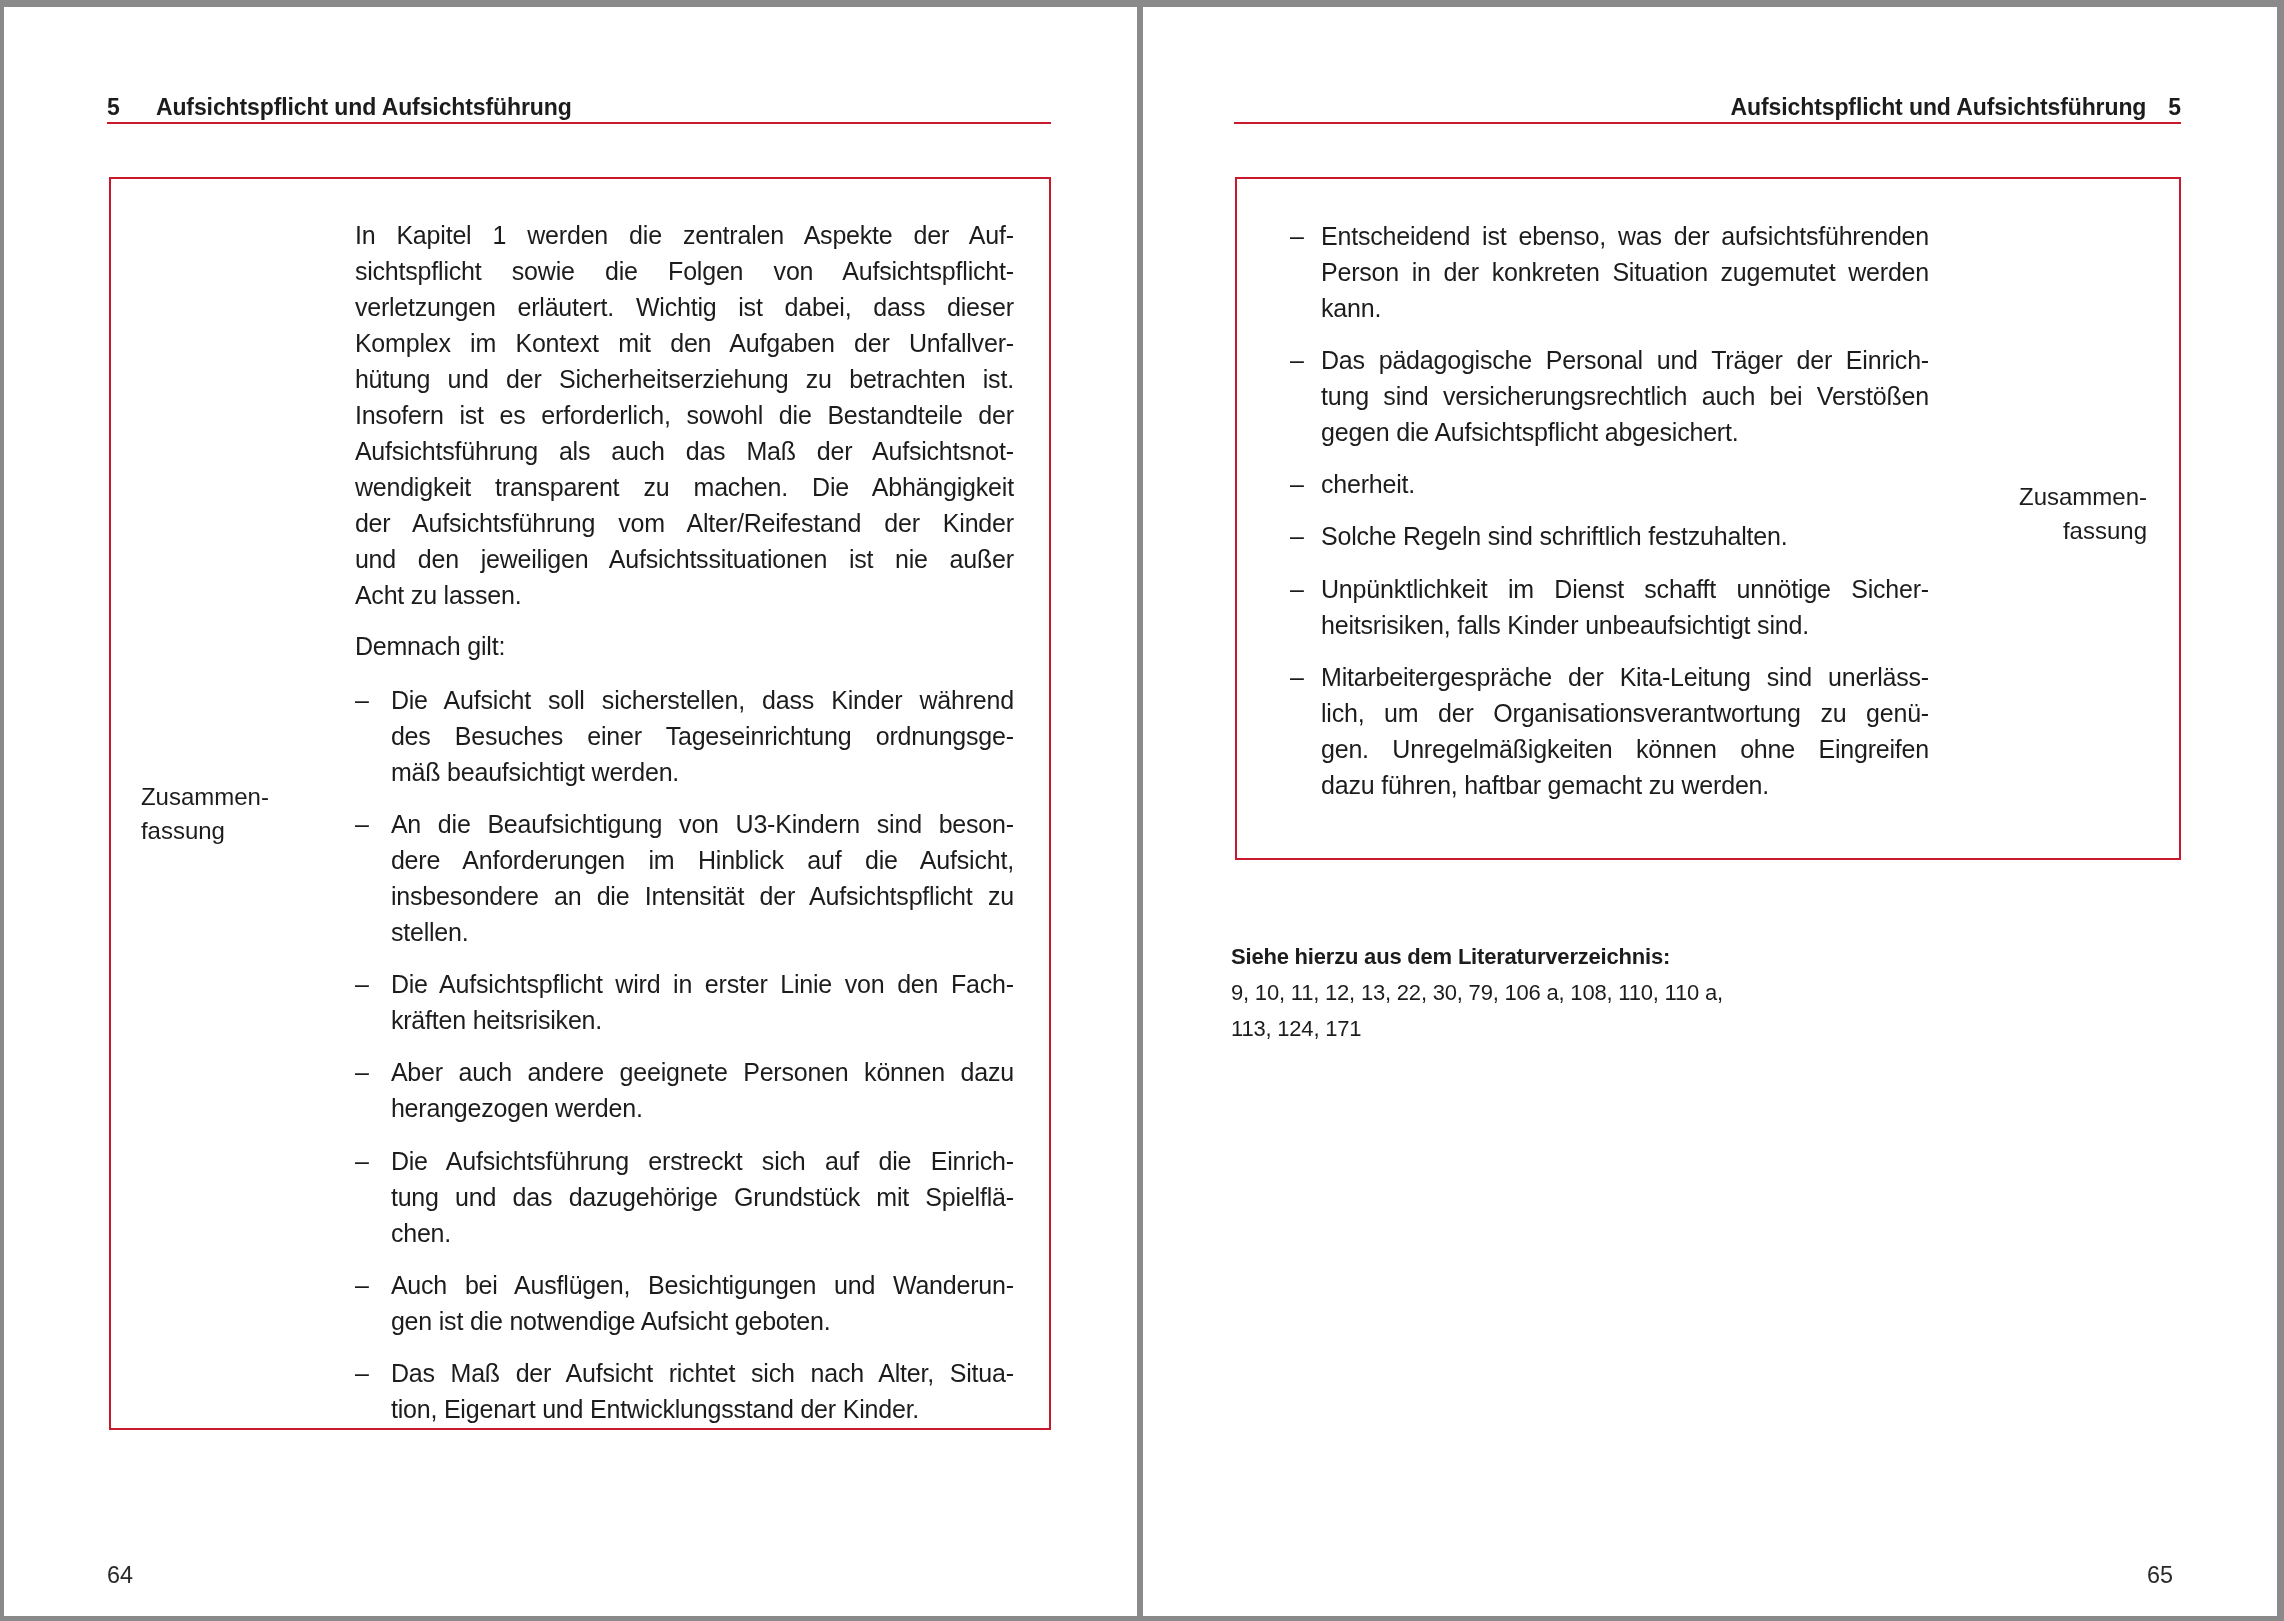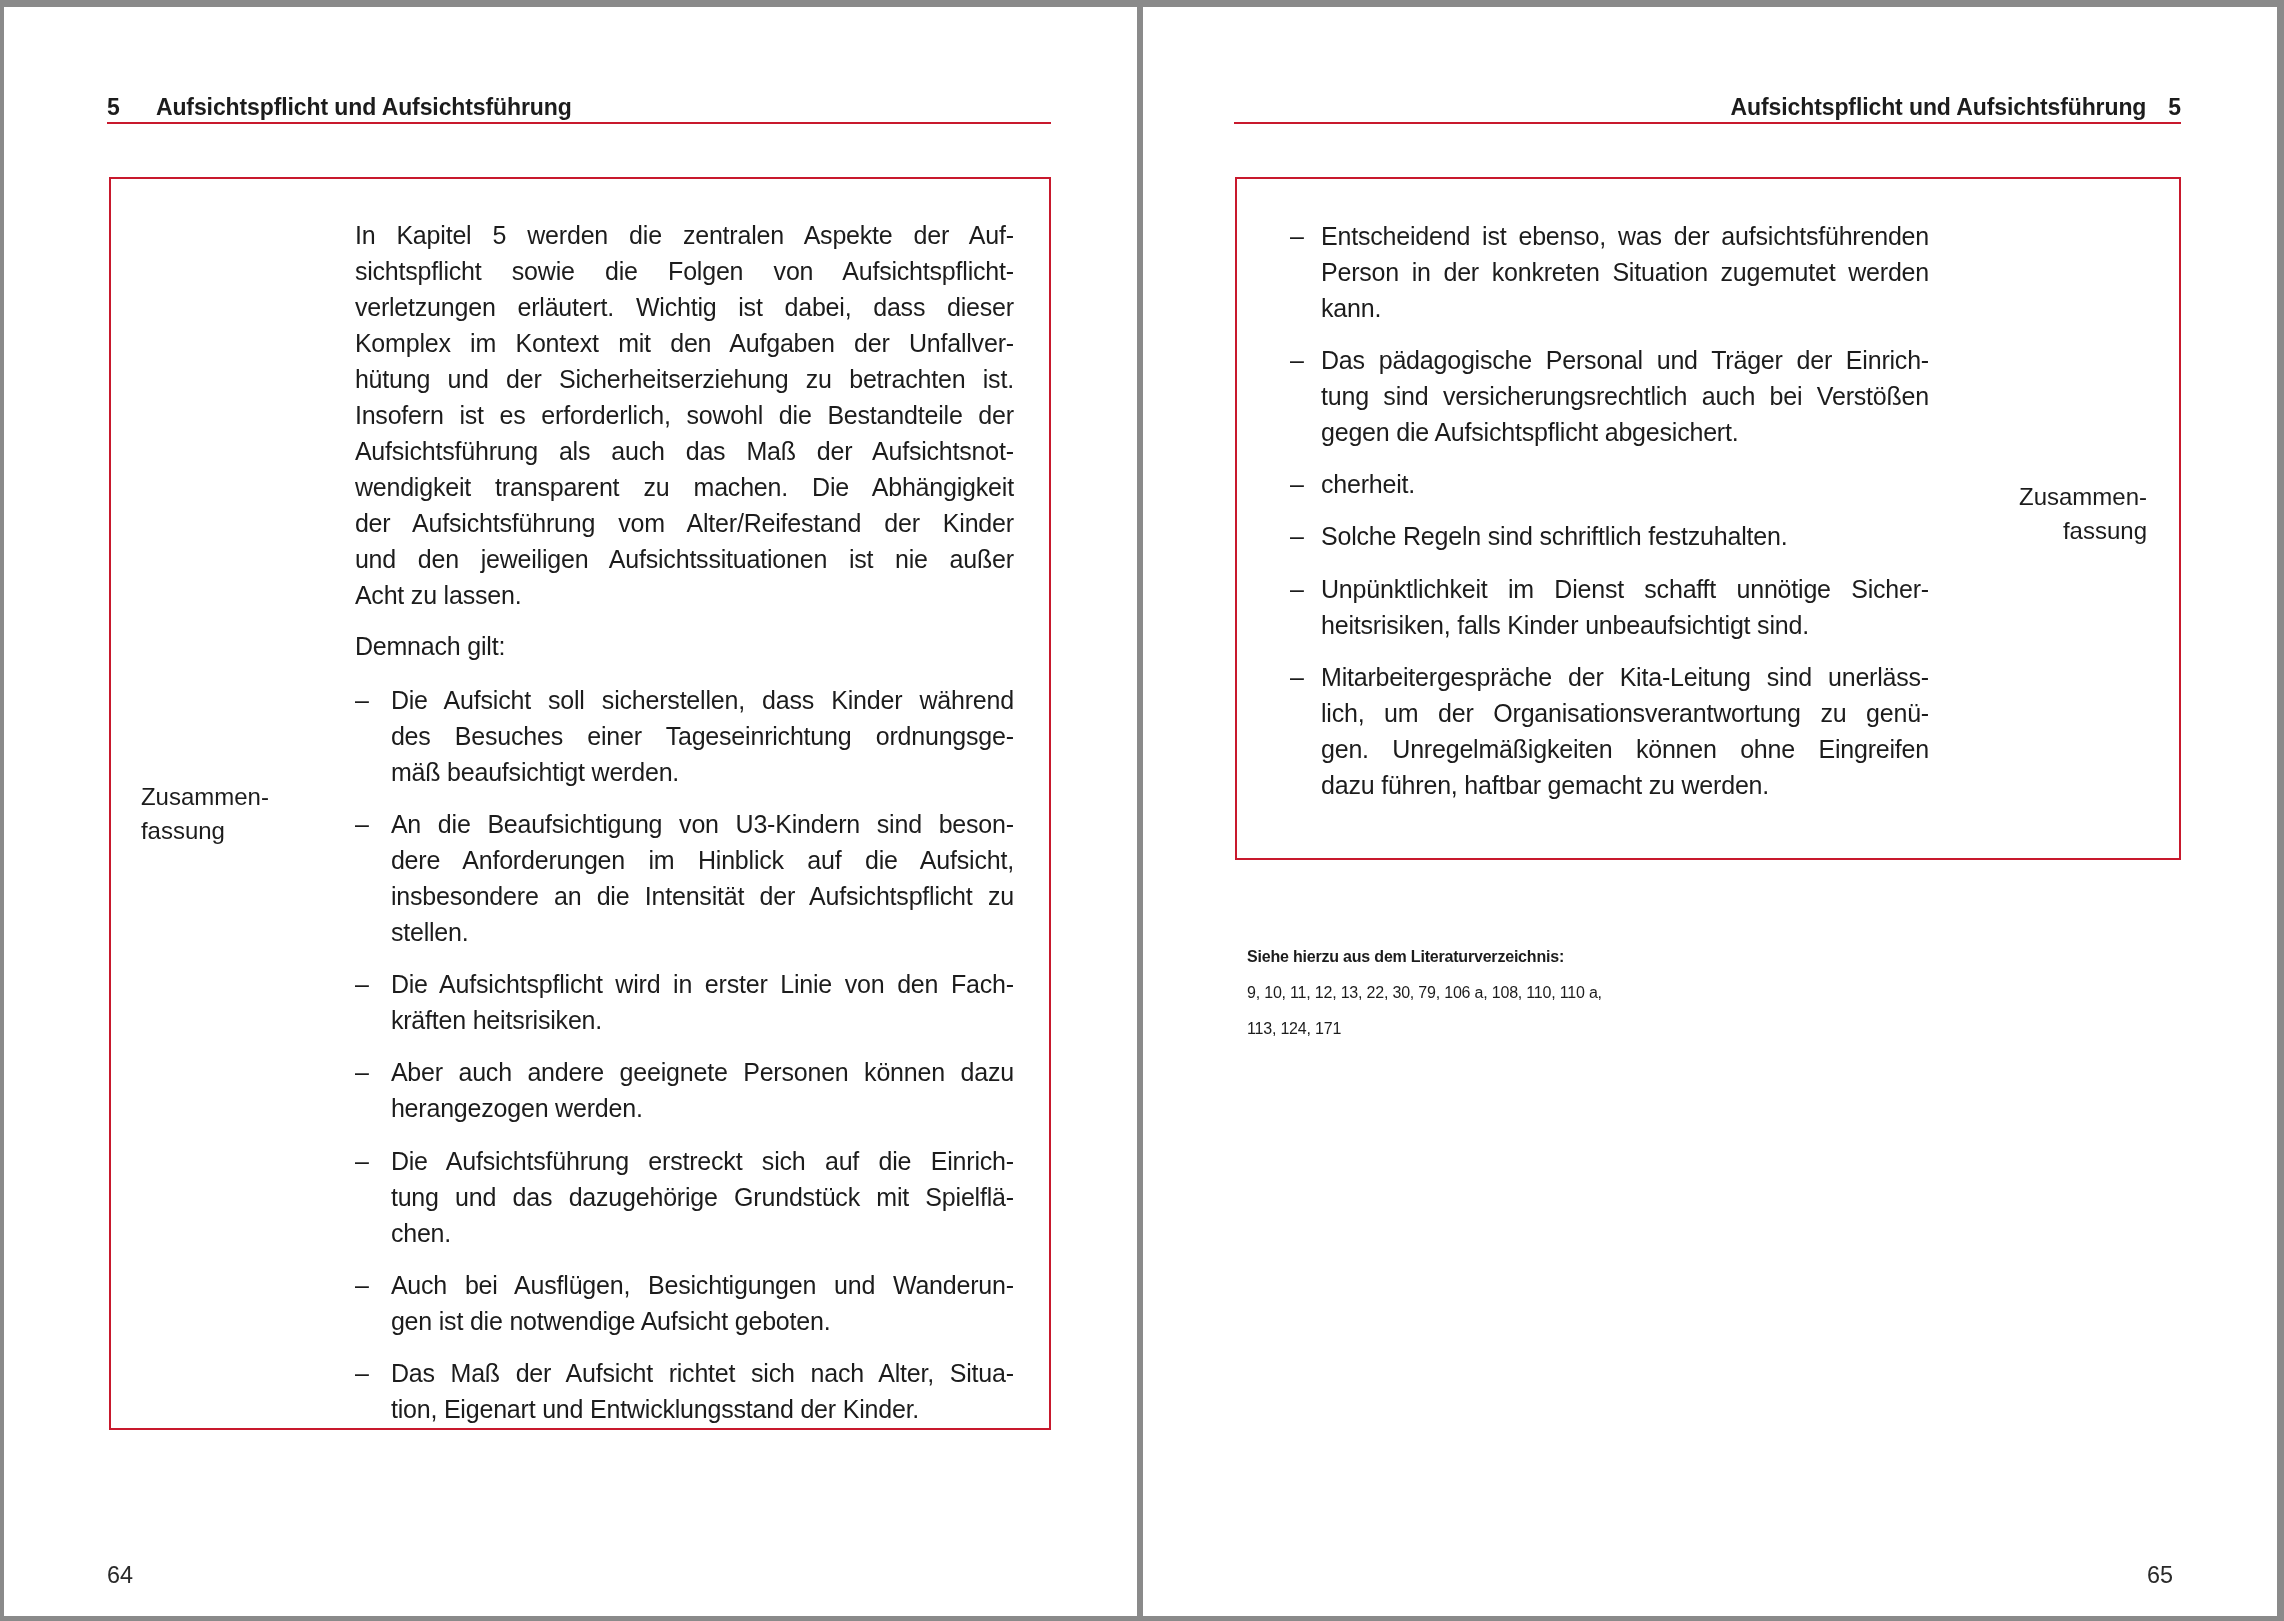--- a/index.html
+++ b/index.html
@@ -31,21 +31,21 @@
   .page.left .bullet{padding-left:36px;}
   .page.right .bullet{padding-left:31px;}
   .dash{position:absolute;left:0;top:0;}
   .jline{text-align:justify;text-align-last:justify;}
   .lline{text-align:left;}
 
   .sumlabel{position:absolute;font-size:24px;font-weight:400;line-height:34px;}
   #lp-label{left:137px;top:773px;text-align:left;}
   #rp-label{left:766px;top:473px;width:238px;text-align:right;}
 
-  #lit{position:absolute;left:104px;top:932px;font-size:16px;line-height:36px;letter-spacing:-0.2px;}
+  #lit{position:absolute;left:88px;top:932px;font-size:22px;line-height:36px;letter-spacing:-0.2px;}
   #lit .lit-head{font-weight:700;}
 
   .pagenum{position:absolute;top:1555px;font-size:23.4px;color:#2a2a2a;}
   #lp-pagenum{left:103px;}
   #rp-pagenum{right:104px;}
 </style>
 </head>
 <body>
 
 <div class="stage">
@@ -57,21 +57,21 @@
 
     <div class="redbox" id="lp-box"></div>
 
     <div class="sumlabel" id="lp-label">
       <div>Zusammen-</div>
       <div>fassung</div>
     </div>
 
     <div class="bodycol" id="lp-col">
       <div class="para">
-        <div class="jline">In Kapitel 5 werden die zentralen Aspekte der Auf-</div>
+        <div class="jline">In Kapitel 1 werden die zentralen Aspekte der Auf-</div>
         <div class="jline">sichtspflicht sowie die Folgen von Aufsichtspflicht-</div>
         <div class="jline">verletzungen erläutert. Wichtig ist dabei, dass dieser</div>
         <div class="jline">Komplex im Kontext mit den Aufgaben der Unfallver-</div>
         <div class="jline">hütung und der Sicherheitserziehung zu betrachten ist.</div>
         <div class="jline">Insofern ist es erforderlich, sowohl die Bestandteile der</div>
         <div class="jline">Aufsichtsführung als auch das Maß der Aufsichtsnot-</div>
         <div class="jline">wendigkeit transparent zu machen. Die Abhängigkeit</div>
         <div class="jline">der Aufsichtsführung vom Alter/Reifestand der Kinder</div>
         <div class="jline">und den jeweiligen Aufsichtssituationen ist nie außer</div>
         <div class="lline">Acht zu lassen.</div>

